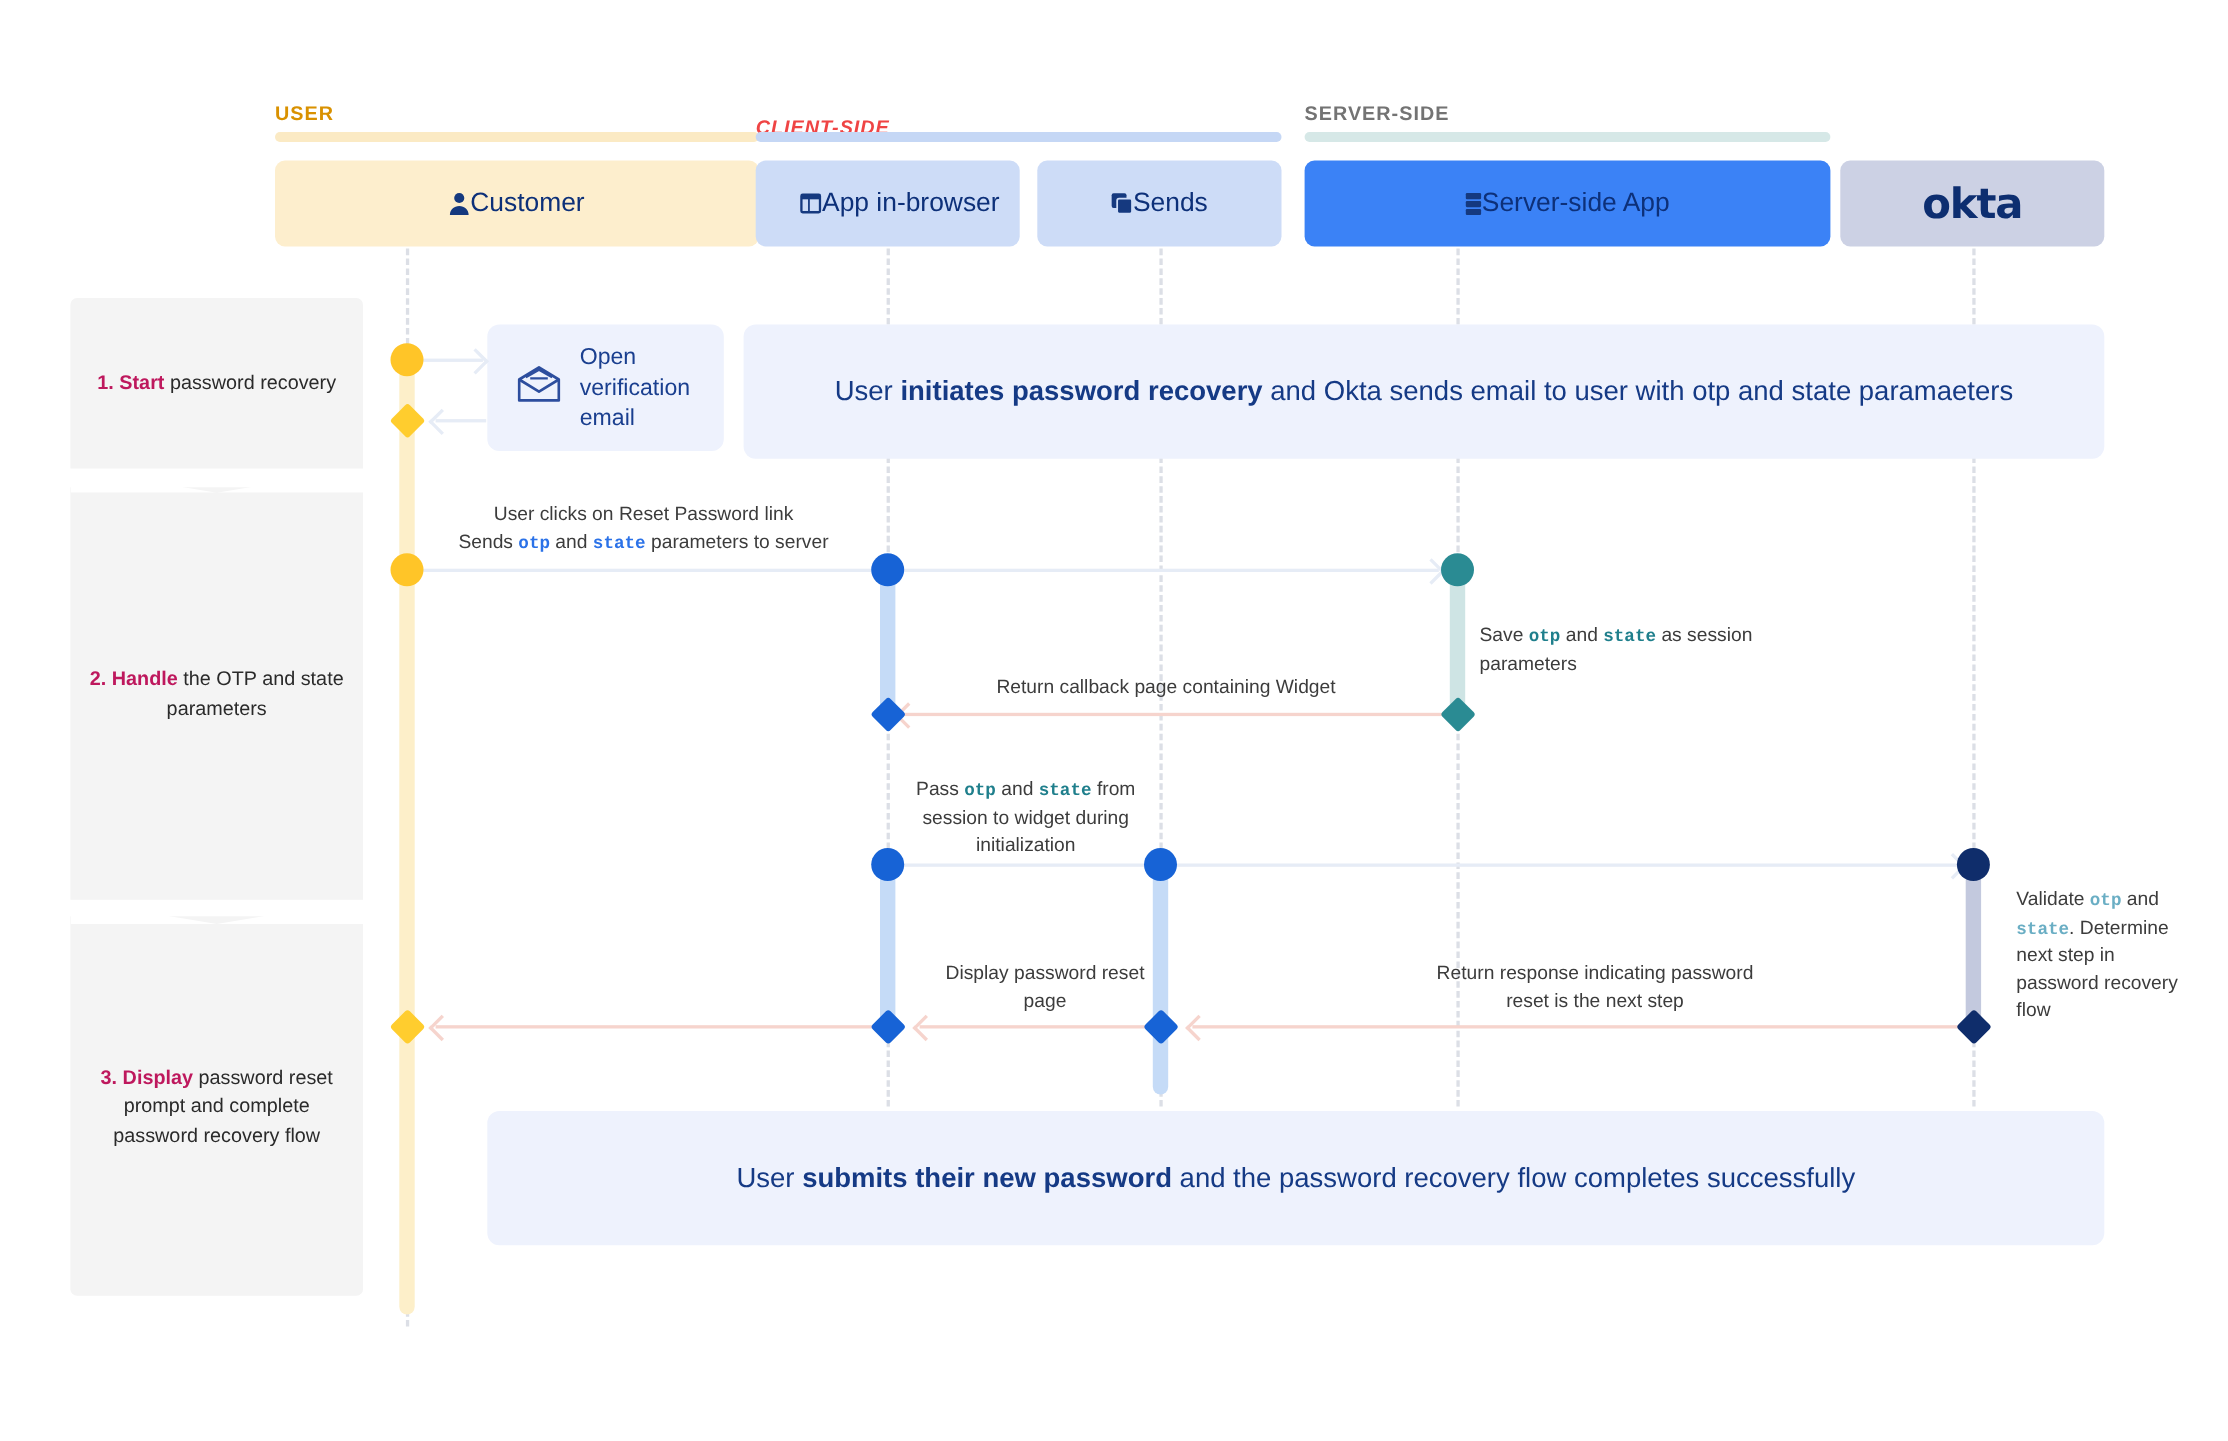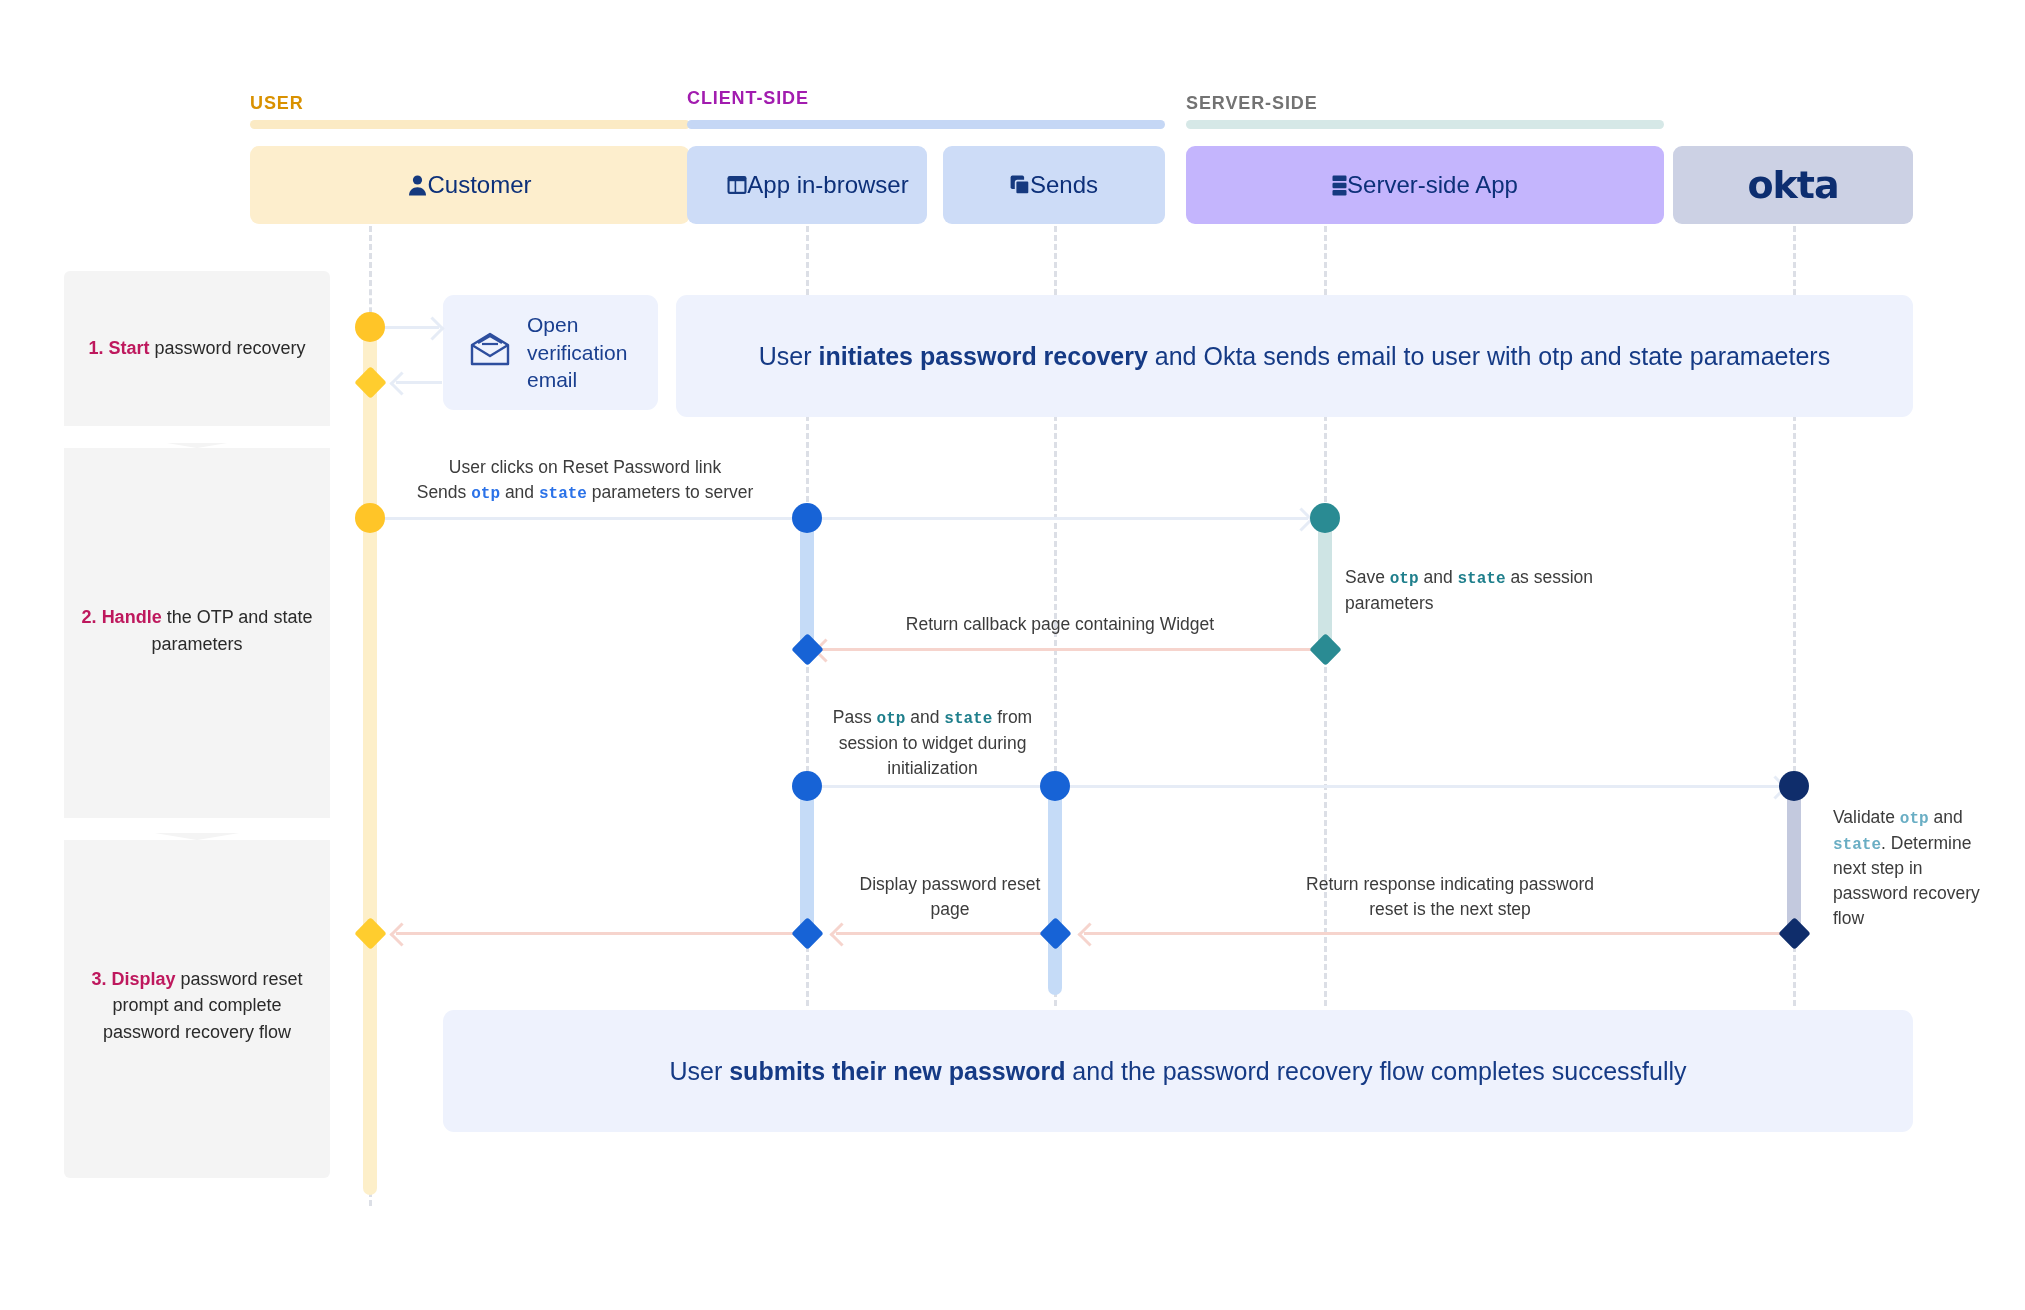--- a/index.html
+++ b/index.html
@@ -152,21 +152,21 @@
   }
 </style>
 </head>
 <body>
 
 <div id="root">
 
   <div class="group-caption" style="left:250px; top:93px; color:#d99100;">USER</div>
   <div class="group-rule" style="left:250px; top:120px; width:440px; background:#fbeac4;"></div>
 
-  <div class="group-caption" style="left:687px; top:88px; color:#a21caf;">CLIENT-SIDE</div>
+  <div class="group-caption" style="left:687px; top:106px; color:#ef4444;font-style:italic;">CLIENT-SIDE</div>
   <div class="group-rule" style="left:687px; top:120px; width:478px; background:#c5d7f5;"></div>
 
   <div class="group-caption" style="left:1186px; top:93px; color:#737373;">SERVER-SIDE</div>
   <div class="group-rule" style="left:1186px; top:120px; width:478px; background:#d6e8e7;"></div>
 
   <div class="actor" style="left:250px; top:146px; width:440px; background:#fdeecd;">
     <span class="ic">
       <svg width="19" height="21" viewBox="0 0 19 21">
           <circle cx="9.5" cy="5" r="4.6" fill="#15397f"></circle>
           <path d="M1 20.5c0-5 3.8-8.2 8.5-8.2s8.5 3.2 8.5 8.2z" fill="#15397f"></path>
@@ -189,21 +189,21 @@
   <div class="actor" style="left:943px; top:146px; width:222px; background:#cddcf7;">
     <span class="ic">
       <svg width="20" height="20" viewBox="0 0 20 20">
           <rect x="0.6" y="0.6" width="13.5" height="13.5" rx="1.8" fill="#15397f"></rect>
           <rect x="5.6" y="5.6" width="13.5" height="13.5" rx="1.8" fill="#15397f" stroke="#cddcf7" stroke-width="1.6"></rect>
         </svg>
     </span>
     <span>Sends</span>
   </div>
 
-  <div class="actor" style="left:1186px; top:146px; width:478px; background:#c4b5fd;">
+  <div class="actor" style="left:1186px; top:146px; width:478px; background:#3b82f6;">
     <span class="ic">
       <svg width="15" height="21" viewBox="0 0 15 21">
           <rect x="0.5" y="0.5" width="14" height="5.6" rx="1.2" fill="#15397f"></rect>
           <rect x="0.5" y="7.7" width="14" height="5.6" rx="1.2" fill="#15397f"></rect>
           <rect x="0.5" y="14.9" width="14" height="5.6" rx="1.2" fill="#15397f"></rect>
         </svg>
     </span>
     <span>Server-side App</span>
   </div>
 

